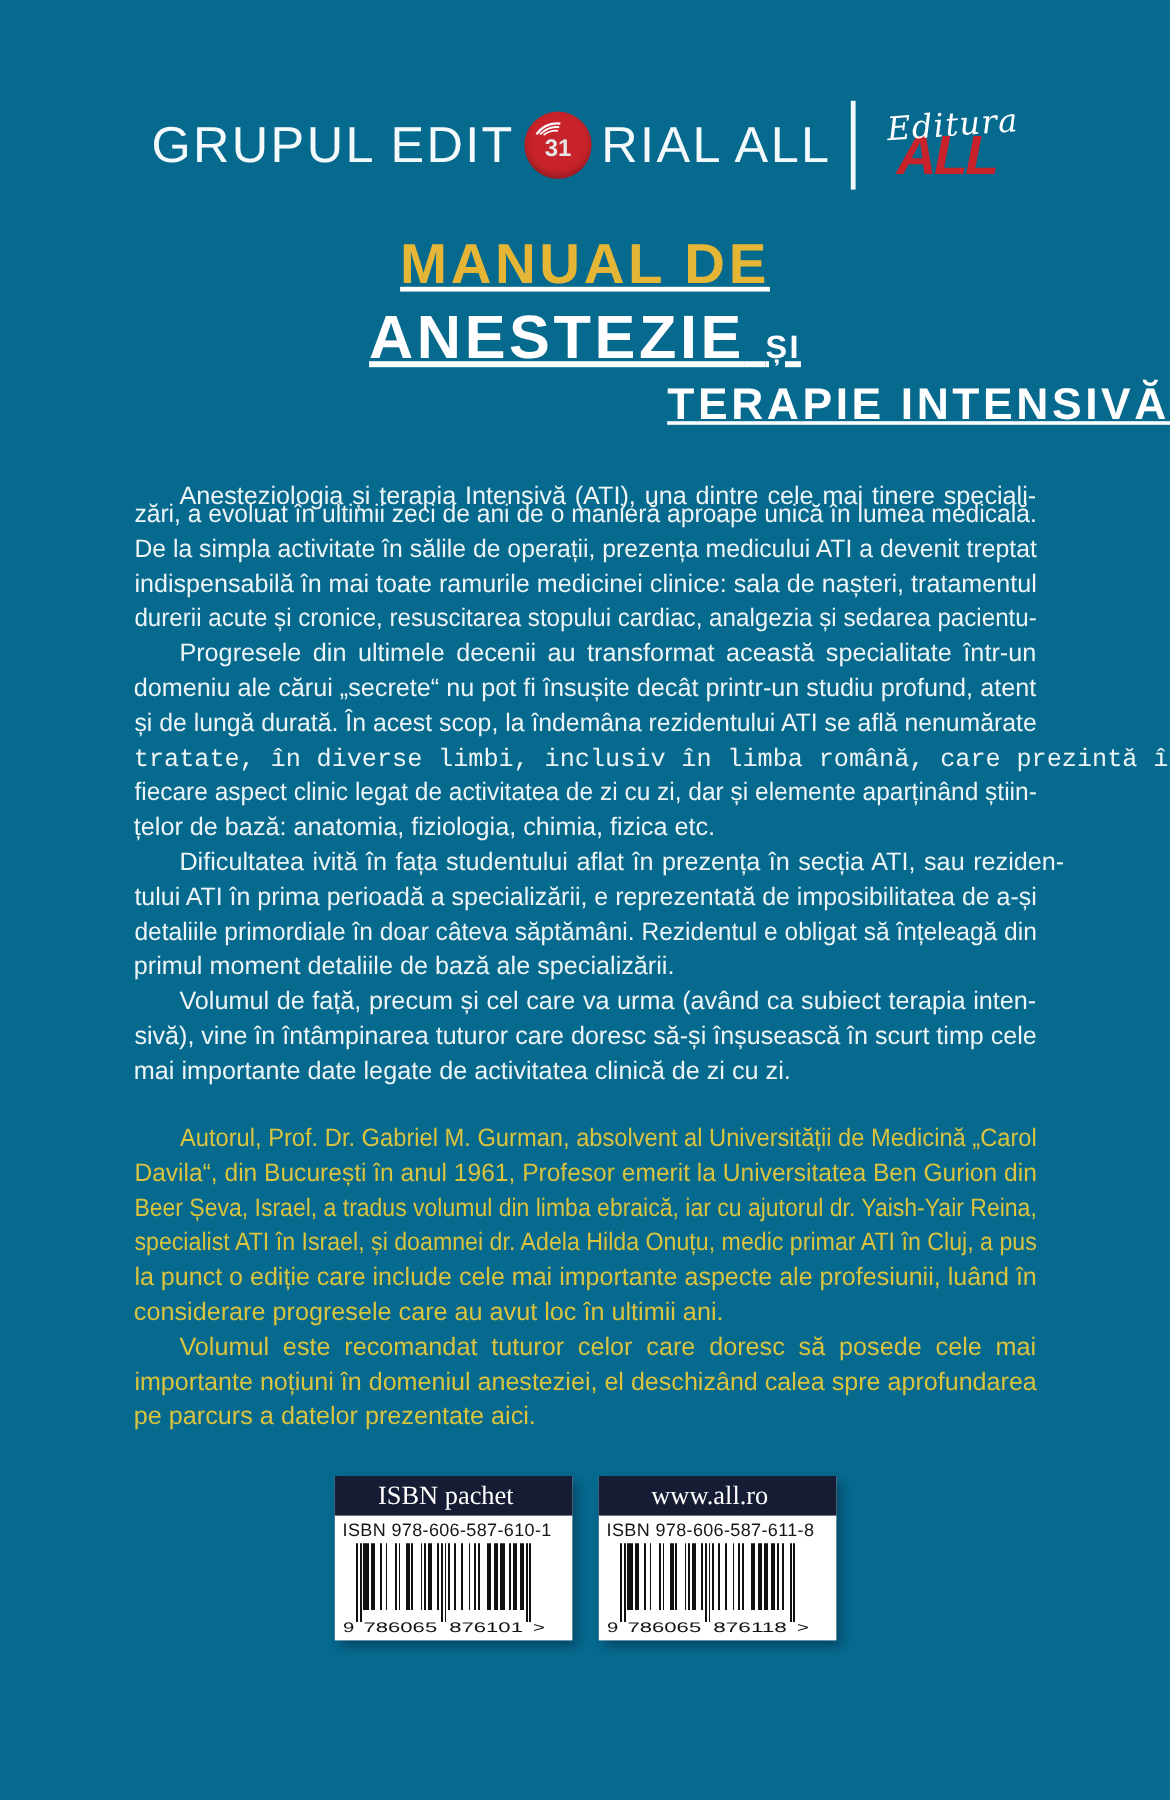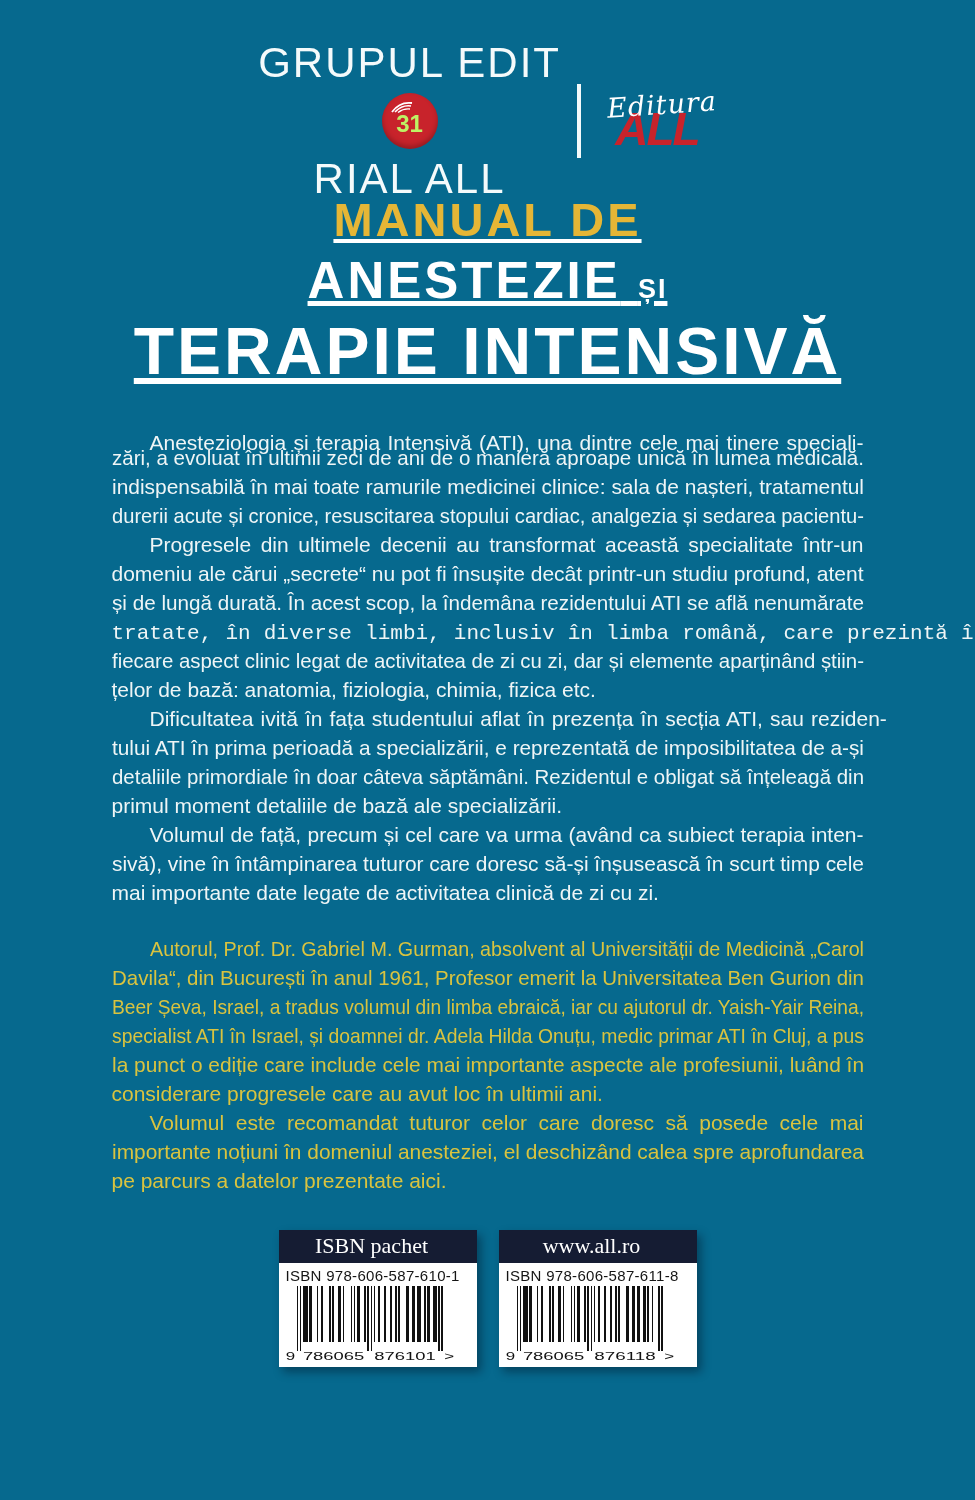--- a/index.html
+++ b/index.html
@@ -15,32 +15,31 @@
   
   .publisher{
     margin-top:82px;
     display:flex;justify-content:center;align-items:center;gap:16px;
     height:78px;
   }
   .pub-text{
     display:flex;align-items:center;gap:6px;
     color:#f4fafb;font-size:42px;font-weight:500;letter-spacing:2px;
     white-space:nowrap;
-    flex-direction:column;
   }
   .badge{
     position:relative;
     width:56px;height:56px;border-radius:50%;
     background:var(--c-logo_red,#c8232b);
     display:flex;align-items:center;justify-content:center;
     margin:0 2px;
     box-shadow:inset 0 -3px 5px rgba(0,0,0,.25);
   }
   .badge .num{
-    color:#bef264;font-size:24px;font-weight:bold;letter-spacing:0;
+    color:#e5e5e5;font-size:20px;font-weight:bold;letter-spacing:0;
     margin-top:6px;
   }
   .badge svg{position:absolute;top:7px;left:9px;}
   .logo-divider{width:4px;height:74px;background:#f4fafb;}
   .imprint{display:flex;flex-direction:column;align-items:center;line-height:1;}
   .imprint .script{
     font-family:"DejaVu Serif",serif;font-style:italic;
     color:#fff;font-size:27px;letter-spacing:1px;
     margin-bottom:-12px;margin-left:10px;z-index:2;
     transform:rotate(-4deg);
@@ -56,21 +55,21 @@
   .title{
     margin:36px 0 0 0;
     text-align:center;color:#fff;font-weight:bold;line-height:1;text-decoration:underline;
   }
   .t1{
     color:var(--c-title_yellow,#e5b636);
     font-size:47px;letter-spacing:3px;margin-bottom:12px;
   }
   .t2{font-size:51px;letter-spacing:3px;margin-bottom:12px;}
   .t2 .small{font-size:27px;letter-spacing:2px;}
-  .t3{font-size:66px;letter-spacing:3px;}
+  .t3{font-size:37px;letter-spacing:3px;text-align:right;}
 
   
   .text-col{
     width:752px;margin:0 auto;
     color:var(--c-body_white,#eef5f6);
     font-size:21px;
   }
   .body-text{margin-top:30px;}
   .author-text{
     margin-top:27px;
@@ -135,20 +134,21 @@
   <h1 class="title">
     <div class="t1">MANUAL DE</div>
     <div class="t2"><span class="big">ANESTEZIE</span> <span class="small">ȘI</span></div>
     <div class="t3">TERAPIE INTENSIVĂ</div>
   </h1>
 
   <section class="text-col body-text">
       <div class="para">
         <div class="line indent"><span style="word-spacing: 1.52031px; margin-top: 14px;">Anesteziologia și terapia Intensivă (ATI), una dintre cele mai tinere speciali-</span></div>
         <div class="line"><span style="transform: scaleX(0.977556);">zări, a evoluat în ultimii zeci de ani de o manieră aproape unică în lumea medicală.</span></div>
+        <div class="line"><span style="transform: scaleX(0.982565);">De la simpla activitate în sălile de operații, prezența medicului ATI a devenit treptat</span></div>
         <div class="line"><span style="transform: scaleX(0.997285);">indispensabilă în mai toate ramurile medicinei clinice: sala de nașteri, tratamentul</span></div>
         <div class="line"><span style="transform: scaleX(0.958668);">durerii acute și cronice, resuscitarea stopului cardiac, analgezia și sedarea pacientu-</span></div>
       </div>
       <div class="para">
         <div class="line indent"><span style="word-spacing: 3.74609px;">Progresele din ultimele decenii au transformat această specialitate într-un</span></div>
         <div class="line"><span style="word-spacing: 0.0195312px;">domeniu ale cărui „secrete“ nu pot fi însușite decât printr-un studiu profund, atent</span></div>
         <div class="line"><span style="transform: scaleX(0.983971);">și de lungă durată. În acest scop, la îndemâna rezidentului ATI se află nenumărate</span></div>
         <div class="line"><span style="word-spacing: 0.514323px; font-family: Liberation Mono, monospace;">tratate, în diverse limbi, inclusiv în limba română, care prezintă în mod exhaustiv</span></div>
         <div class="line"><span style="transform: scaleX(0.971694);">fiecare aspect clinic legat de activitatea de zi cu zi, dar și elemente aparținând știin-</span></div>
         <div class="line last"><span>țelor de bază: anatomia, fiziologia, chimia, fizica etc.</span></div>

